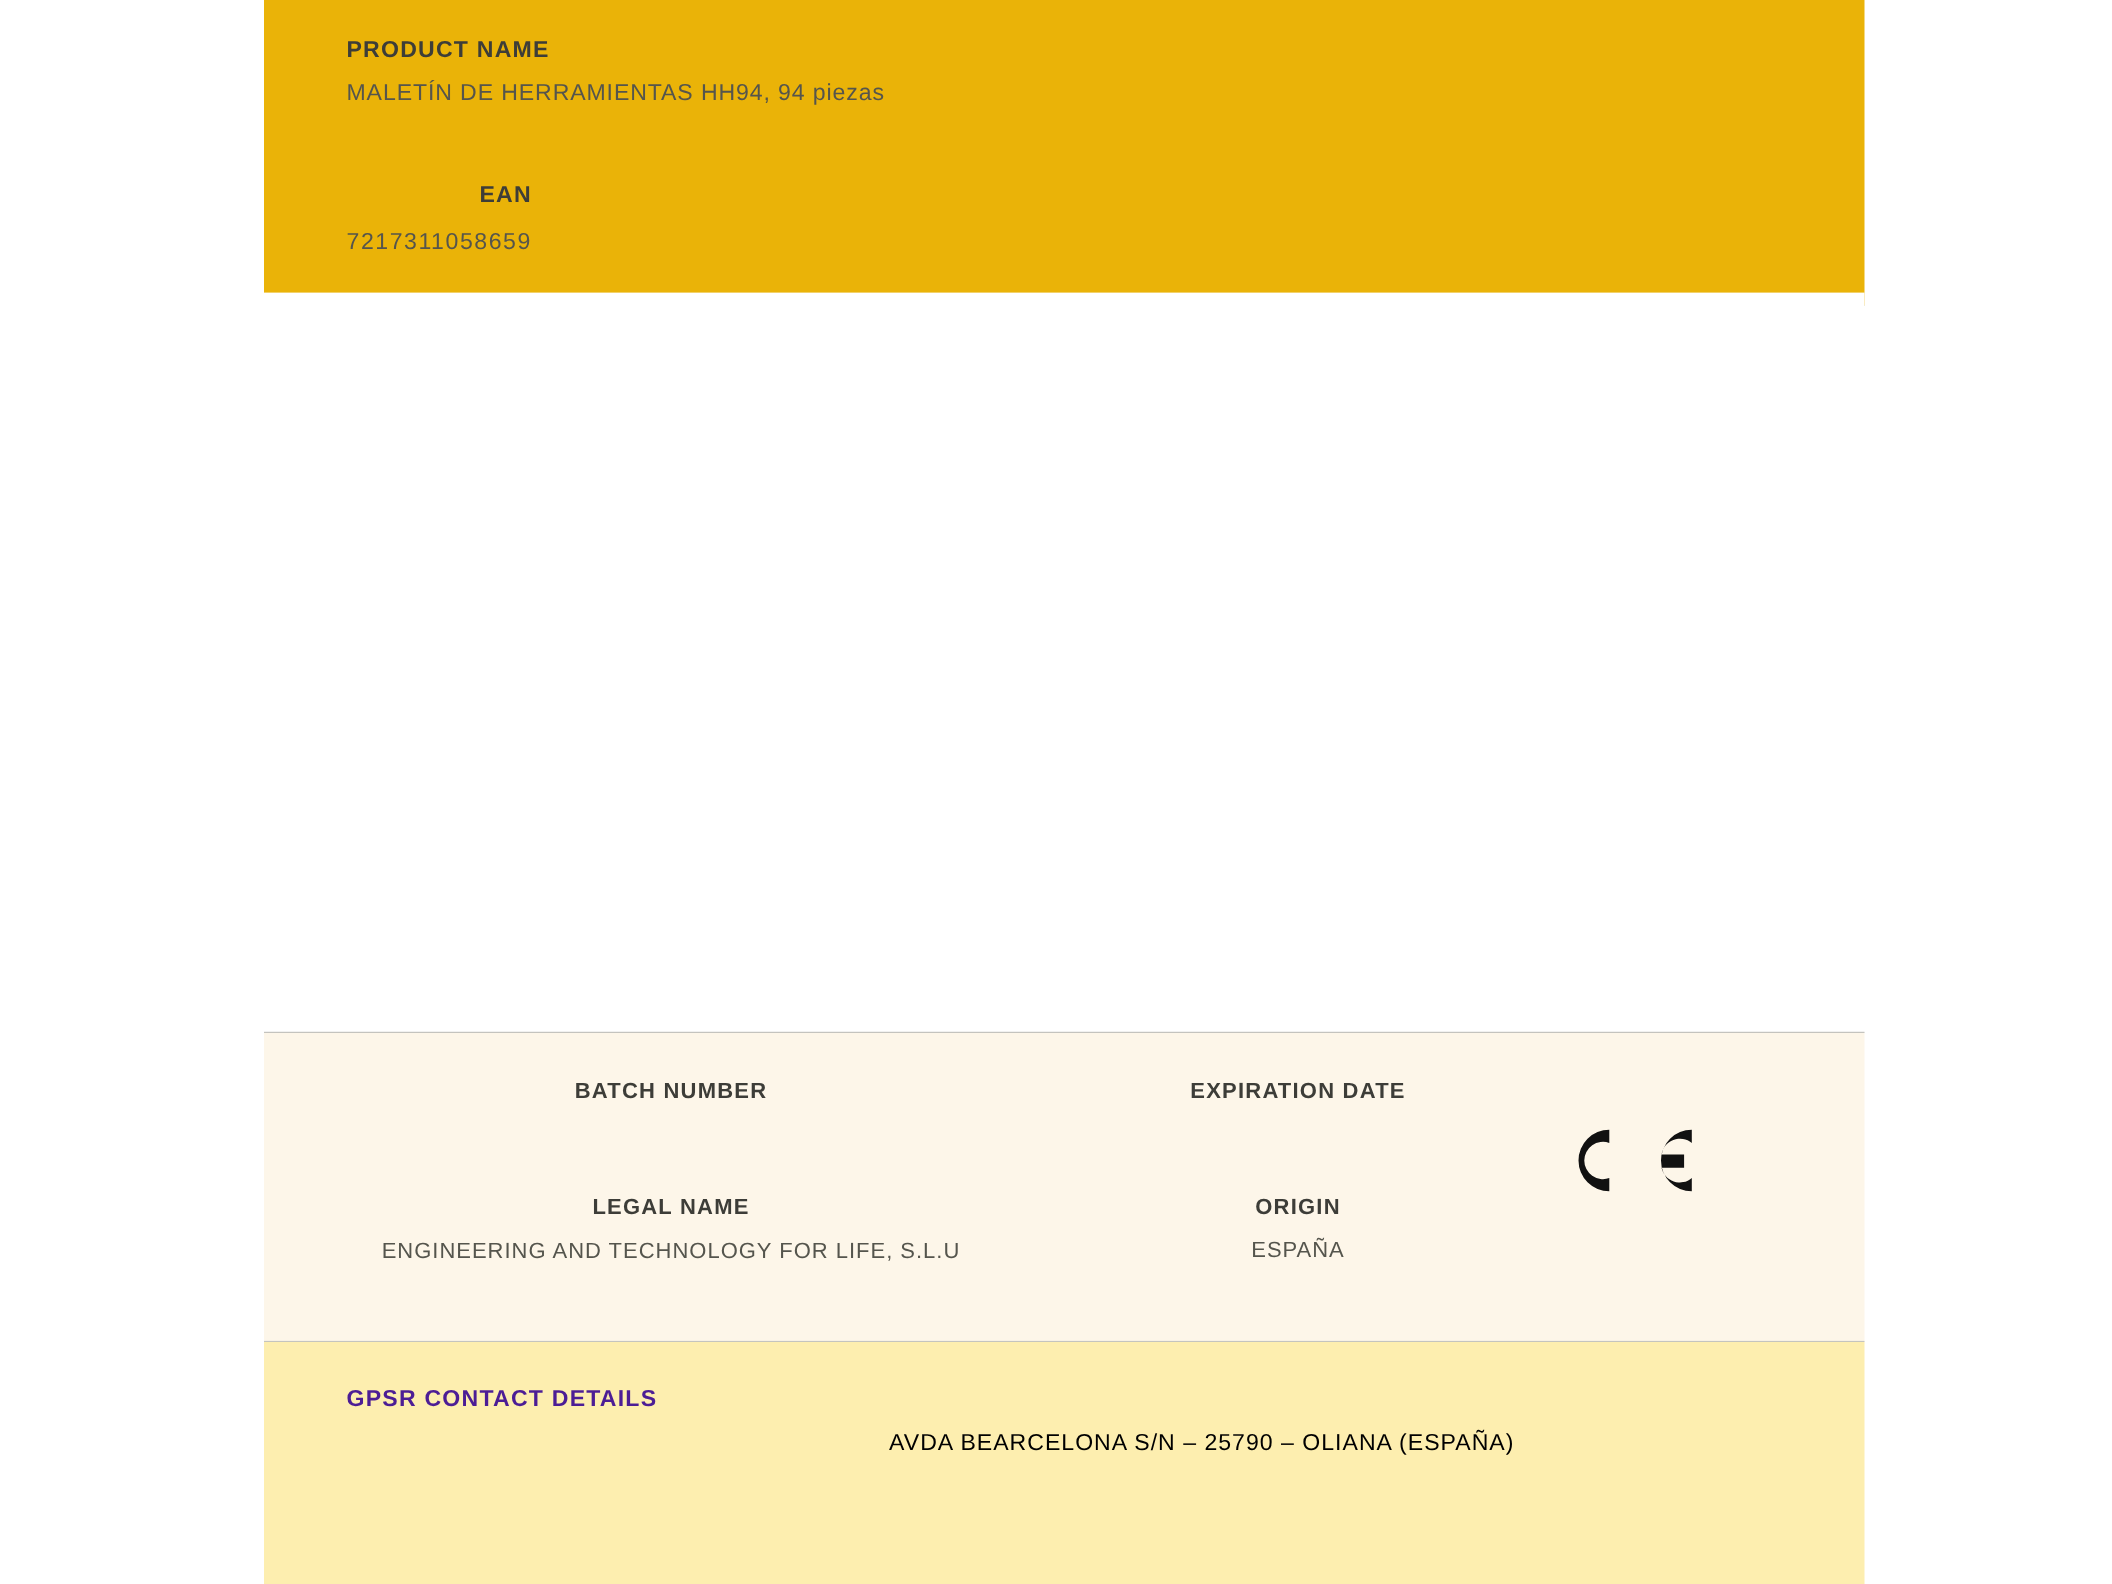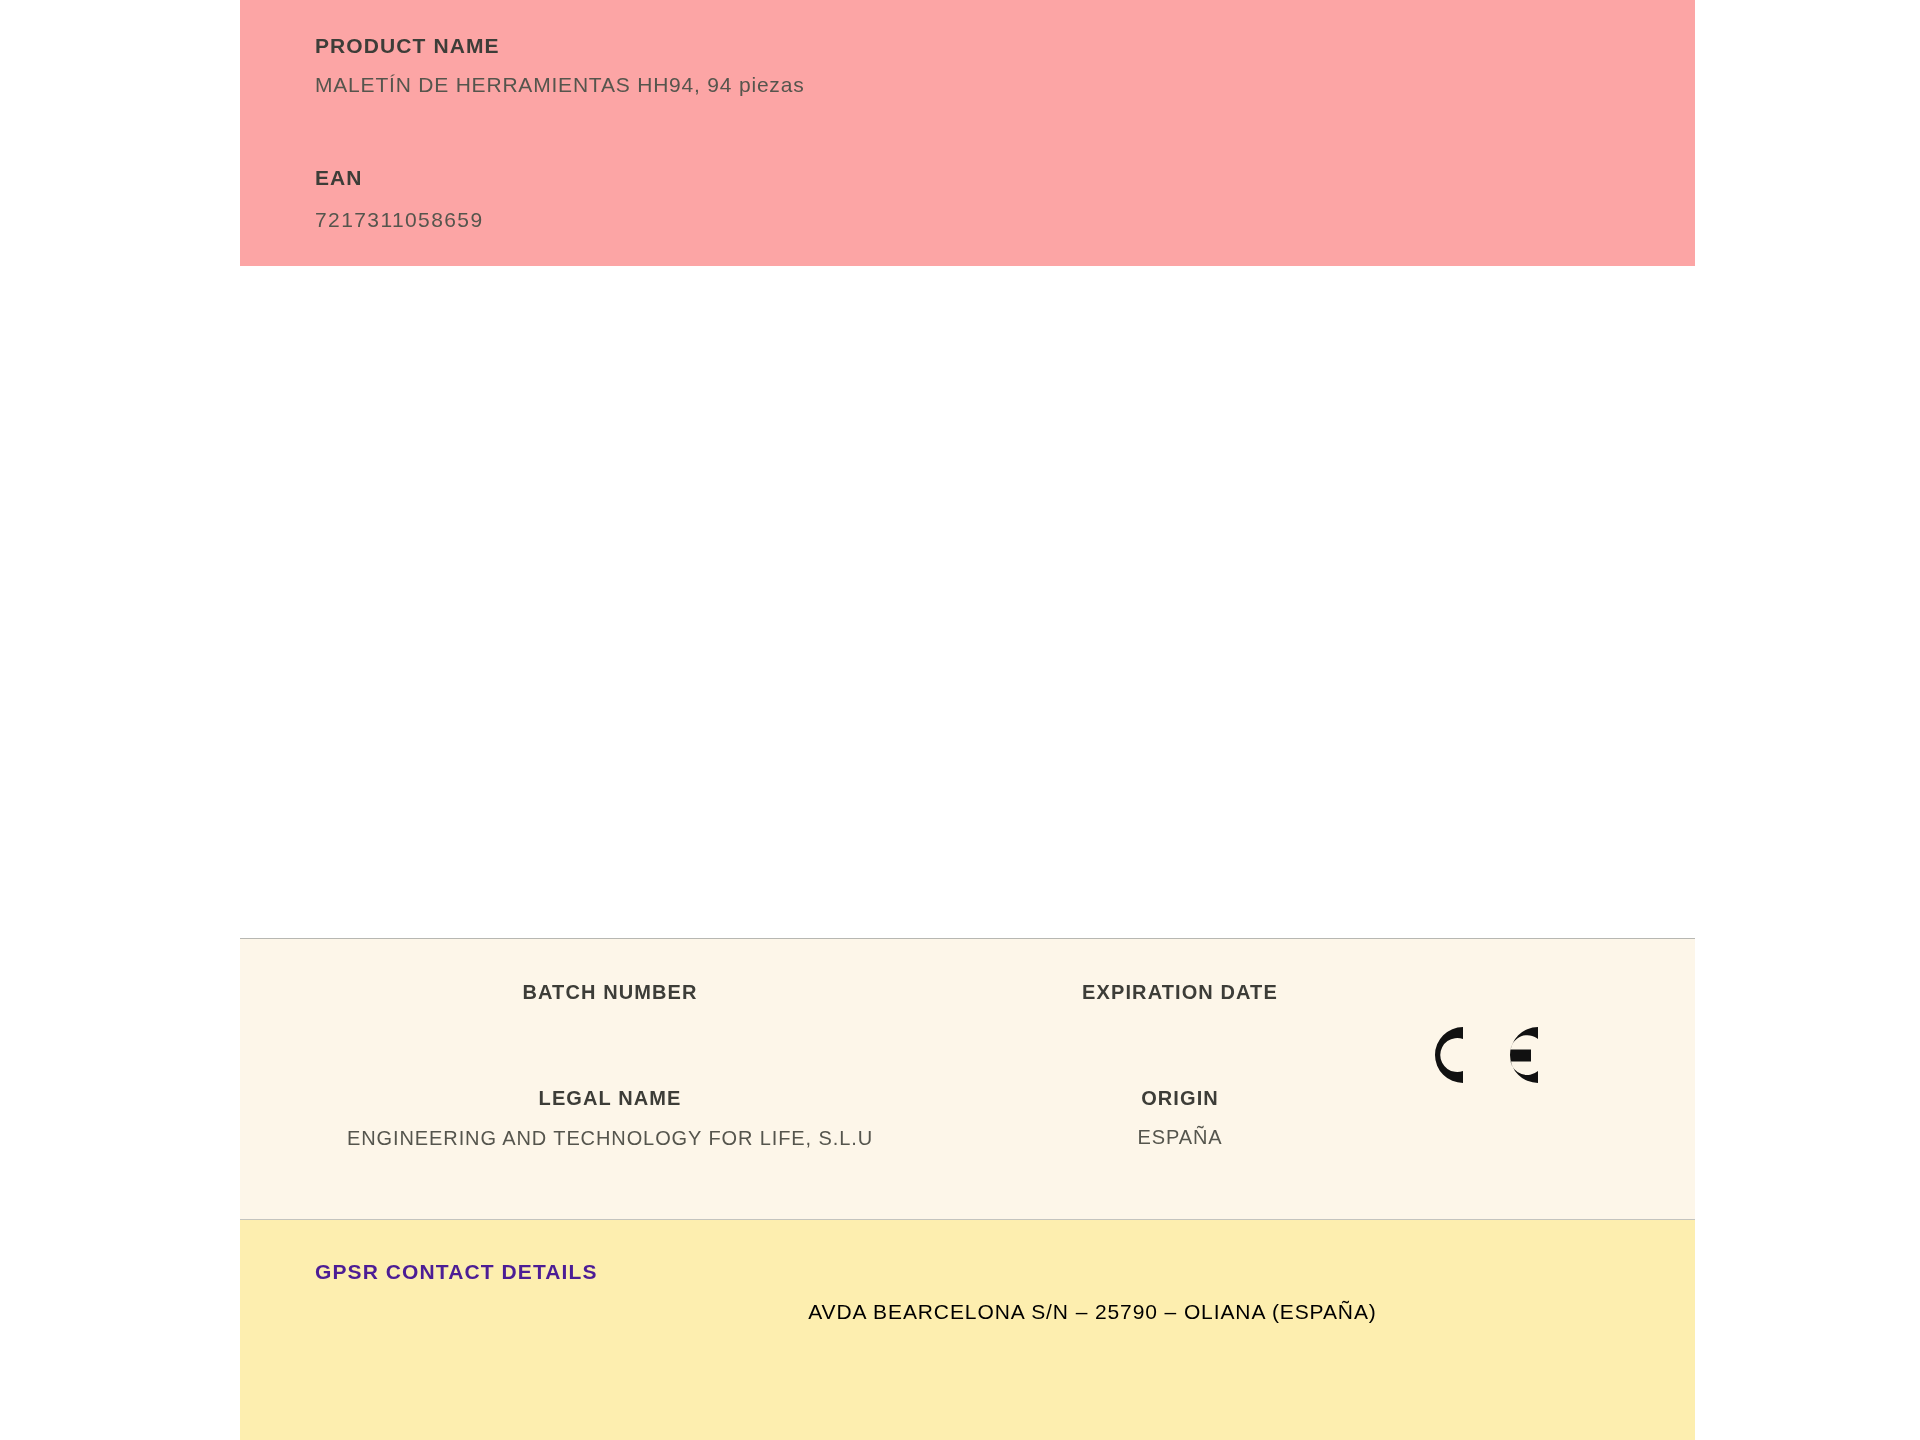--- a/index.html
+++ b/index.html
@@ -24,21 +24,21 @@
     height: 1440px;
   }
 
   
   .block-top {
     position: absolute;
     left: 0;
     top: 0;
     width: 1455px;
     height: 278px;
-    background: #fca5a5;
+    background: #eab308;
     border-bottom: 1px solid #c9c9c4;
     box-sizing: border-box;
   }
   .field-label {
     font-size: 21px;
     font-weight: bold;
     letter-spacing: 1.1px;
     color: #3d3d38;
     text-transform: uppercase;
   }
@@ -52,20 +52,21 @@
     left: 75px;
     top: 34px;
   }
   .top-pad .field-value {
     margin-top: 15px;
   }
   .ean-pad {
     position: absolute;
     left: 75px;
     top: 166px;
+    text-align: right;
   }
   .ean-pad .field-value {
     margin-top: 18px;
     letter-spacing: 1.4px;
   }
 
   
   .block-middle {
     position: absolute;
     left: 0;

